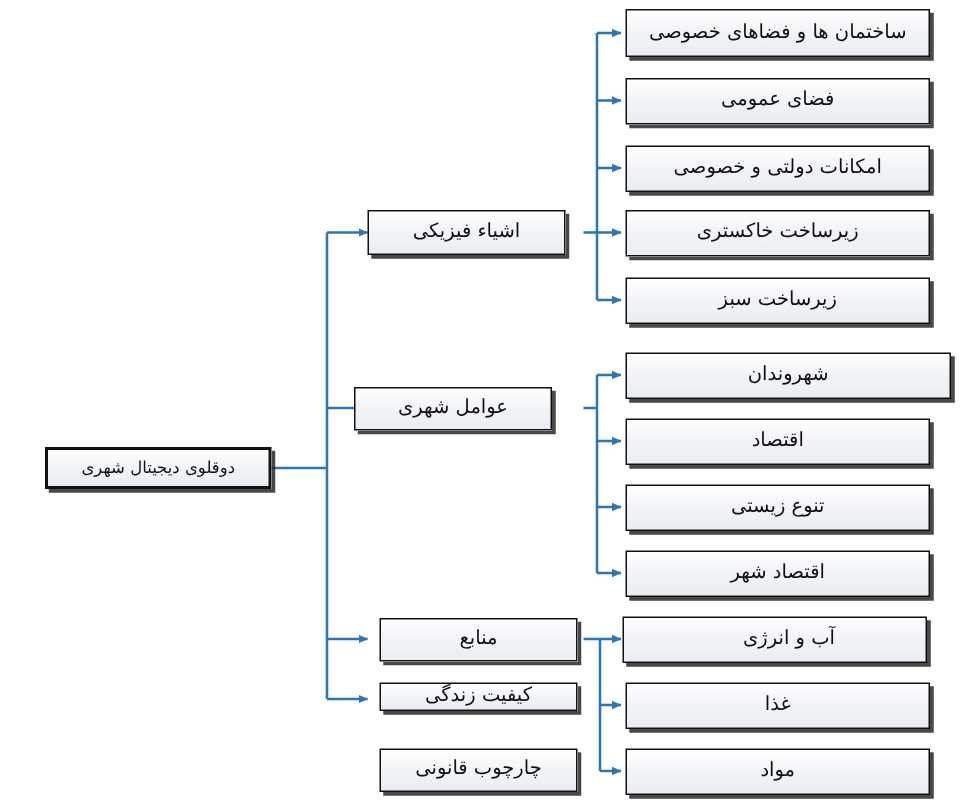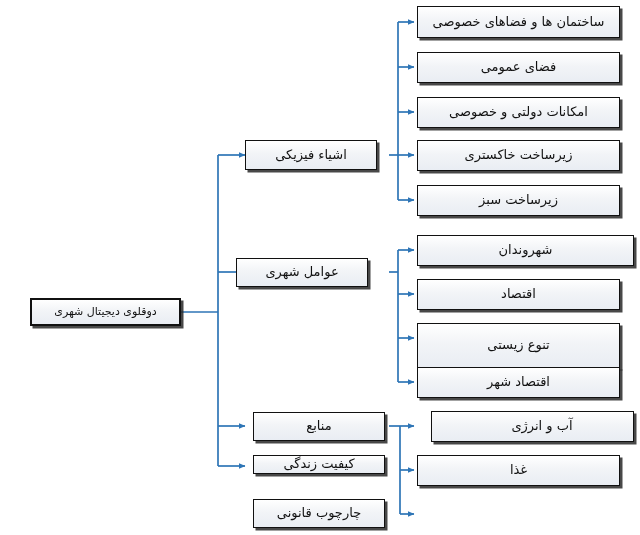--- a/index.html
+++ b/index.html
@@ -137,27 +137,30 @@
   <div class="node" style="left:417px; top:185px; width:203px; height:31px;">
     <span class="label">زیرساخت سبز</span>
   </div>
 
   <div class="node" style="left:417px; top:235px; width:217px; height:31px;">
     <span class="label">شهروندان</span>
   </div>
   <div class="node" style="left:417px; top:279px; width:203px; height:31px;">
     <span class="label">اقتصاد</span>
   </div>
-  <div class="node" style="left:417px; top:323px; width:203px; height:45px;">
+  <div class="node" style="left:417px; top:323px; width:203px; height:31px;">
     <span class="label">تنوع زیستی</span>
   </div>
   <div class="node" style="left:417px; top:367px; width:203px; height:31px;">
     <span class="label">اقتصاد شهر</span>
   </div>
 
-  <div class="node" style="left:431px; top:411px; width:203px; height:31px;padding-left:19px;">
+  <div class="node" style="left:415px; top:411px; width:203px; height:31px;padding-left:19px;">
     <span class="label">آب و انرژی</span>
   </div>
   <div class="node" style="left:417px; top:455px; width:203px; height:31px;">
     <span class="label">غذا</span>
   </div>
+  <div class="node" style="left:417px; top:499px; width:203px; height:31px;">
+    <span class="label">مواد</span>
+  </div>
 
 </div>
 
 </body></html>

